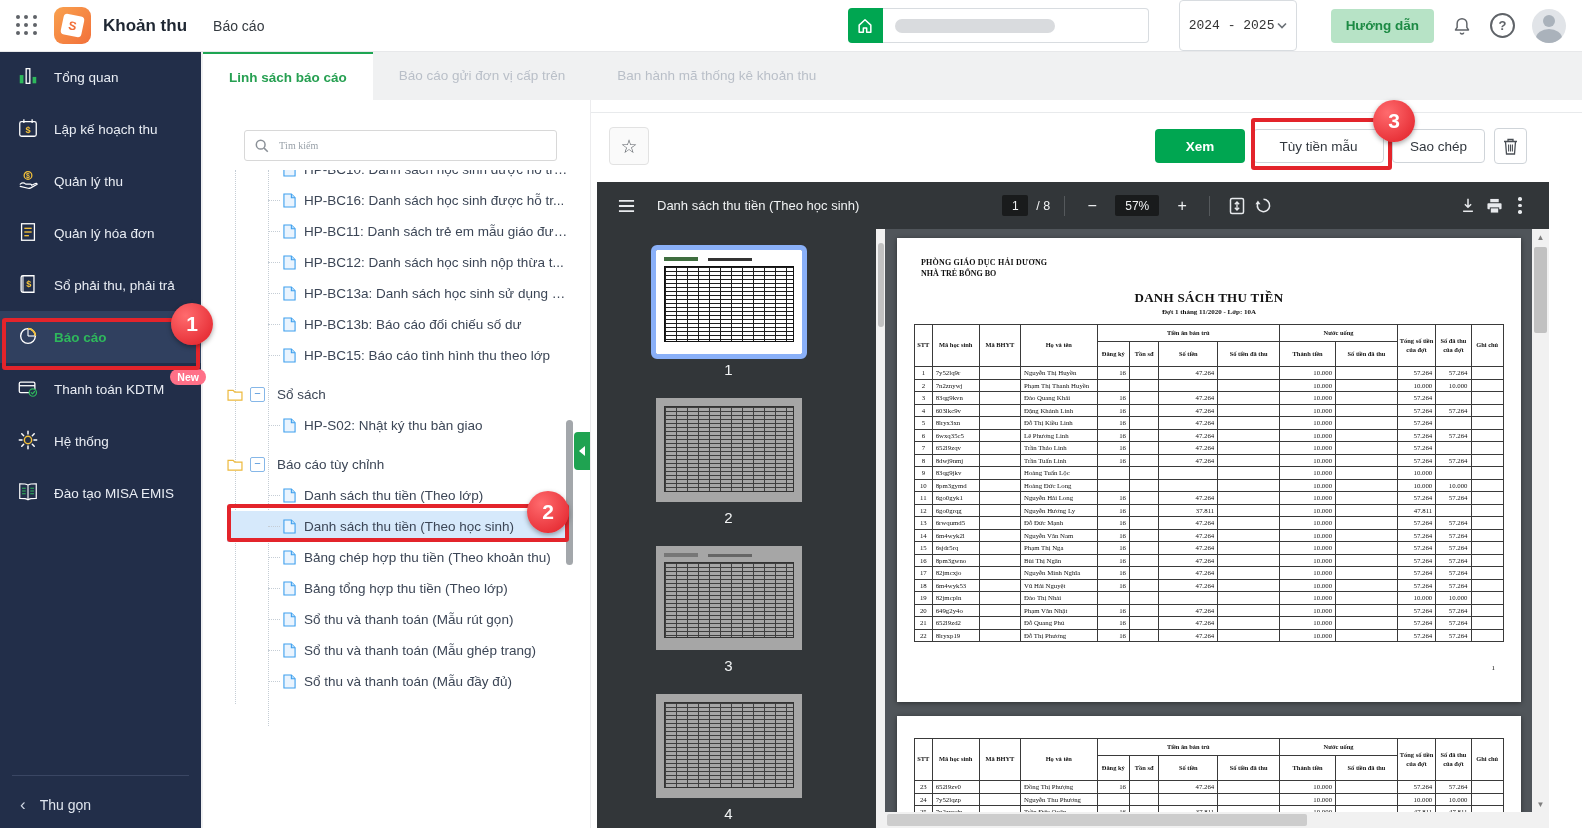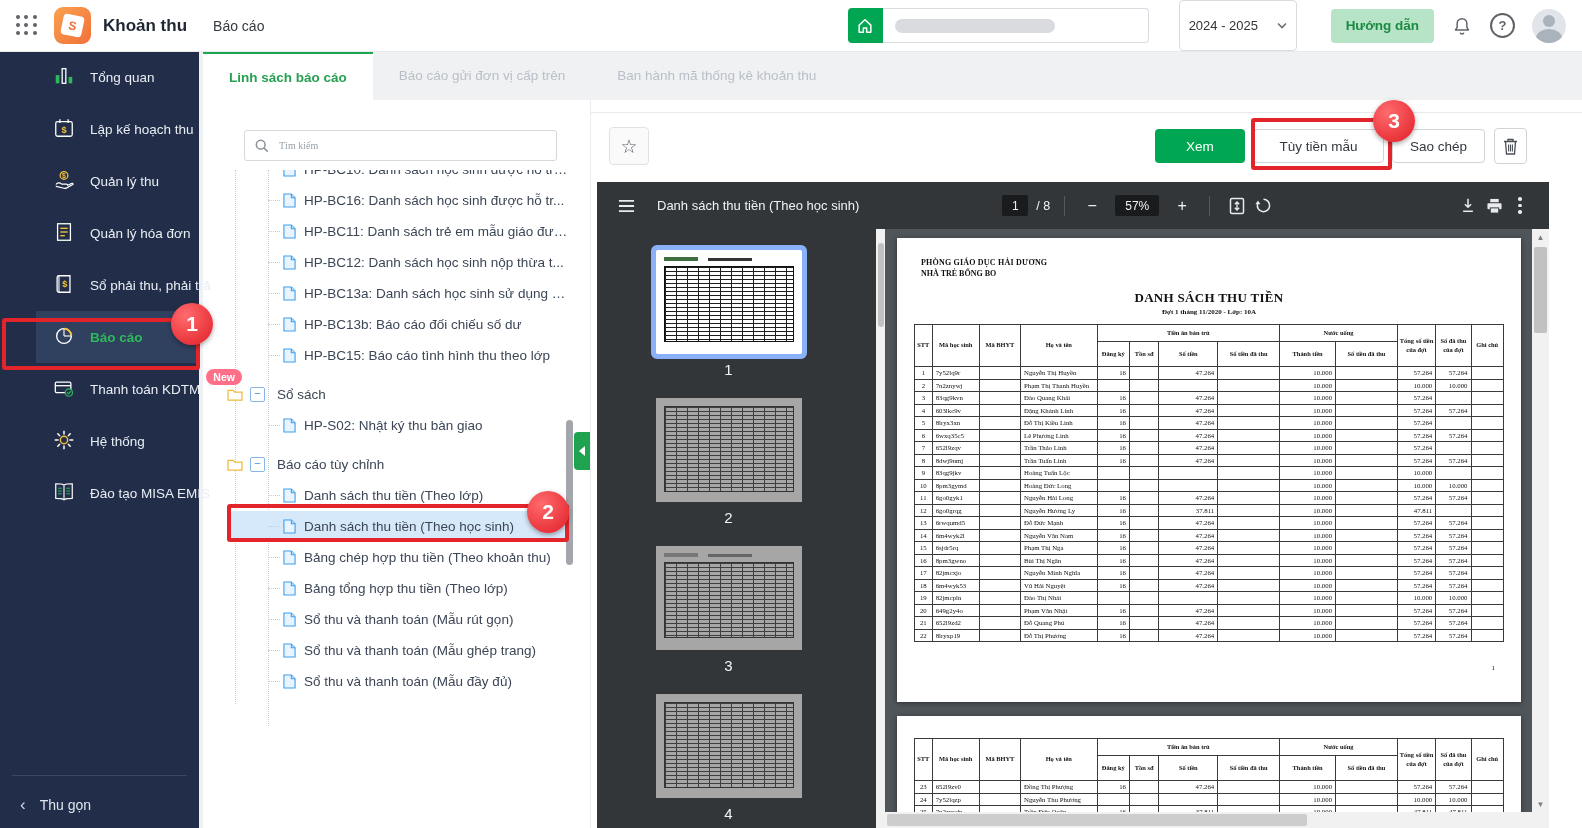--- a/index.html
+++ b/index.html
@@ -12,30 +12,30 @@
   .grid-ico{width:22px;height:22px;margin-left:16px;display:grid;grid-template-columns:repeat(3,1fr);grid-template-rows:repeat(3,1fr);gap:3px;cursor:pointer;}
   .grid-ico i{width:4px;height:4px;border-radius:50%;background:#5f6368;}
   .app-logo{width:37px;height:37px;margin-left:16px;border-radius:9px;background:linear-gradient(135deg,#f9a14e,#f2703a);position:relative;}
   .app-logo .diamond{position:absolute;left:8px;top:8px;width:21px;height:21px;background:#fff;border-radius:4px;transform:rotate(12deg);display:flex;align-items:center;justify-content:center;color:#f2703a;font-weight:bold;font-size:12px;}
   .app-title{margin-left:12px;font-size:17px;font-weight:bold;color:#1f2733;}
   .top-menu{margin-left:26px;font-size:14px;color:#343a40;cursor:pointer;}
   .top-right{margin-left:auto;display:flex;align-items:center;margin-right:16px;}
   .home-btn{width:35px;height:35px;background:#00a651;border-radius:4px 0 0 4px;display:flex;align-items:center;justify-content:center;cursor:pointer;}
   .school-input{width:265px;height:33px;border:1px solid #d8dce0;border-left:none;border-radius:0 4px 4px 0;background:#fff;display:flex;align-items:center;}
   .redact{width:160px;height:14px;margin-left:12px;border-radius:7px;background:#d9dbde;}
-  .year-select{margin-left:30px;width:98px;height:33px;border:1px solid #d8dce0;border-radius:4px;background:#fff;display:flex;align-items:center;justify-content:space-between;padding:8px 9px;font-size:13px;color:#333;cursor:pointer;}
+  .year-select{margin-left:30px;width:98px;height:33px;border:1px solid #d8dce0;border-radius:4px;background:#fff;display:flex;align-items:center;justify-content:space-between;padding:8px 9px;font-size:13px;color:#333;cursor:pointer;font-family:Liberation Mono, monospace;}
   .guide-btn{margin-left:34px;height:34px;padding:0 15px;background:#b7e3c6;border-radius:4px;display:flex;align-items:center;font-size:13.5px;font-weight:bold;color:#1d8a44;cursor:pointer;}
   .icon-btn{margin-left:17px;cursor:pointer;display:flex;align-items:center;}
   .help-circle{width:21px;height:21px;border:2px solid #5f6368;border-radius:50%;display:flex;align-items:center;justify-content:center;font-size:13px;font-weight:bold;color:#5f6368;}
   .avatar{margin-left:17px;width:34px;height:34px;border-radius:50%;background:#e1e4e8;overflow:hidden;position:relative;cursor:pointer;}
   .avatar .head{position:absolute;left:11px;top:6px;width:12px;height:12px;border-radius:50%;background:#aab2bb;}
   .avatar .body{position:absolute;left:4px;top:20px;width:26px;height:18px;border-radius:50%;background:#aab2bb;}
 
   
-  .sidebar{position:absolute;left:0;top:51px;width:163px;height:777px;background:#222e49;z-index:4;padding-left:36px;}
+  .sidebar{position:absolute;left:0;top:51px;width:201px;height:777px;background:#222e49;z-index:4;}
   .side-item{height:52px;display:flex;align-items:center;padding-left:17px;cursor:pointer;}
   .side-item .s-ico{width:24px;height:24px;margin-right:13px;flex:none;}
   .side-item .s-label{font-size:13.5px;color:#e9edf4;white-space:nowrap;}
   .side-item.active{background:#30405f;}
   .side-item.active .s-label{color:#2eb85c;font-weight:bold;}
   .new-badge{margin-left:6px;align-self:flex-start;margin-top:6px;background:#ff7088;color:#fff;font-size:10.5px;font-weight:bold;padding:2px 7px;border-radius:9px;}
   .side-divider{position:absolute;left:12px;right:12px;bottom:52px;border-top:1px solid #3a4663;}
   .collapse-row{position:absolute;left:0;bottom:0;width:100%;height:46px;display:flex;align-items:center;padding-left:20px;cursor:pointer;color:#dfe5ee;font-size:14px;}
   .collapse-row .chev{font-size:17px;margin-right:14px;color:#cfd6e2;}
 
@@ -67,21 +67,21 @@
   .collapse-handle{position:absolute;left:371px;top:332px;width:16px;height:38px;background:#1fa351;border-radius:4px 0 0 4px;display:flex;align-items:center;justify-content:center;cursor:pointer;z-index:6;}
   .collapse-handle .tri{width:0;height:0;border-top:5px solid transparent;border-bottom:5px solid transparent;border-right:6px solid #fff;}
   .add-btn{position:absolute;left:41px;top:648px;width:316px;height:33px;background:#1fa351;border:none;border-radius:4px;color:#fff;font-size:14px;font-weight:bold;cursor:pointer;font-family:inherit;}
 
   
   .preview{position:absolute;left:590px;top:100px;width:992px;height:728px;background:#fff;border-left:1px solid #ececee;z-index:1;}
   .preview-topline{position:absolute;left:0;top:12px;right:0;border-top:1px solid #e8eaec;}
   .star-btn{position:absolute;left:18px;top:27px;width:38px;height:36px;background:#fafafa;border:1px solid #e2e2e2;border-radius:4px;display:flex;align-items:center;justify-content:center;font-size:19px;color:#565b61;cursor:pointer;}
   .btn-row{position:absolute;right:56px;top:28px;display:flex;align-items:center;}
   .btn{height:34px;border-radius:4px;font-size:13.5px;display:flex;align-items:center;justify-content:center;cursor:pointer;box-sizing:border-box;font-family:inherit;}
-  .btn.green{background:#00a651;color:#fff;width:90px;border:none;font-weight:normal;}
+  .btn.green{background:#00a651;color:#fff;width:90px;border:none;font-weight:bold;}
   .btn.white{background:#fff;color:#32383f;border:1px solid #cfd4d9;}
   .btn.customize{width:131px;margin-left:8px;}
   .btn.copy{width:93px;margin-left:8px;}
   .trash-btn{width:31px;height:34px;margin-left:9px;background:#fff;border:1px solid #cfd4d9;border-radius:4px;display:flex;align-items:center;justify-content:center;cursor:pointer;}
 
   
   .pdf{position:absolute;left:6px;top:82px;width:952px;height:646px;background:#323639;}
   .pdf-toolbar{position:absolute;left:0;top:0;width:100%;height:47px;display:flex;align-items:center;padding:0 16px;box-sizing:border-box;color:#f1f3f4;}
   .pdf-title{font-size:13px;margin-left:18px;color:#f1f3f4;}
   .tb-spacer1{flex:1;}

